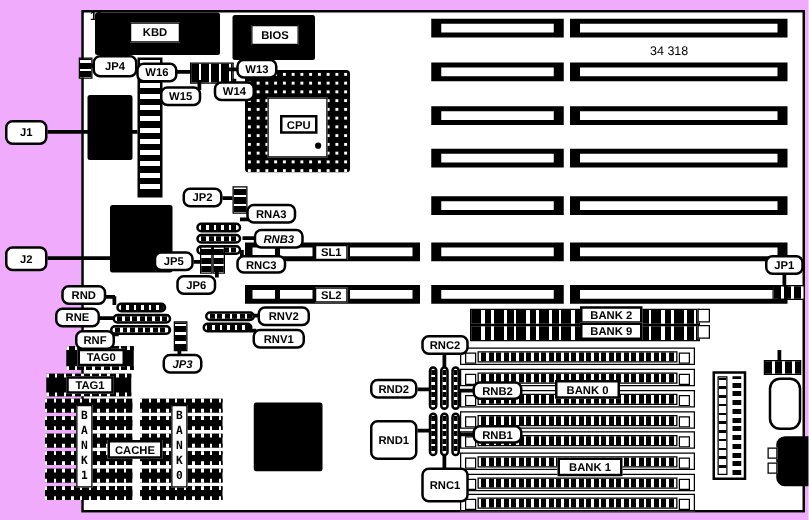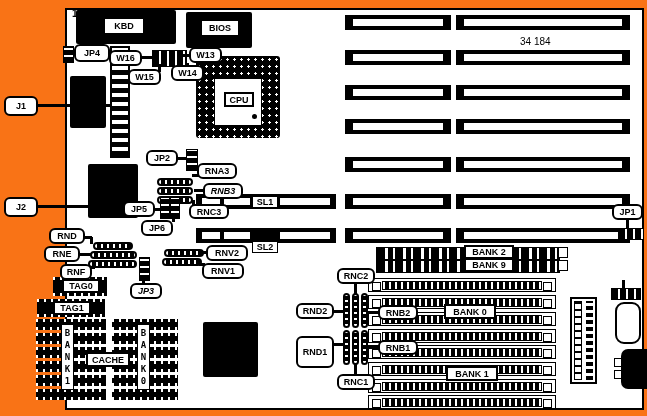--- a/index.html
+++ b/index.html
@@ -1,16 +1,16 @@
 <!DOCTYPE html>
 <html><head>
 <meta charset="utf-8">
 <style>
   html,body{margin:0;padding:0;background:#fff;}
-  #stage{position:relative;width:647px;height:416px;background:#f97316;overflow:hidden;
+  #stage{position:relative;width:647px;height:416px;background:#f0abfc;overflow:hidden;
          font-family:"Liberation Sans",sans-serif;}
   .abs{position:absolute;box-sizing:border-box;}
   .board{border:2px solid #000;background:#fff;}
   .chip{background:#000;border-radius:2px;}
   .cal{position:absolute;box-sizing:border-box;background:#fff;border:2px solid #000;
        border-radius:6px;font:bold 9px "Liberation Sans",sans-serif;text-align:center;
        z-index:30;white-space:nowrap;display:flex;align-items:center;justify-content:center;
        padding:0 2px;}
   .lbl{position:absolute;box-sizing:border-box;background:#fff;border:1px solid #000;
        font:bold 9px "Liberation Sans",sans-serif;text-align:center;z-index:20;
@@ -123,33 +123,33 @@
   <div class="bar" style="left:345px;top:194px;width:106px;height:15px;"></div>
   <div class="stripe" style="left:353px;top:198px;width:90px;height:7px;"></div>
   <div class="bar" style="left:456px;top:194px;width:174px;height:15px;"></div>
   <div class="stripe" style="left:464px;top:198px;width:158px;height:7px;"></div>
 
   <div class="bar" style="left:345px;top:228px;width:106px;height:15px;"></div>
   <div class="stripe" style="left:353px;top:232px;width:90px;height:7px;"></div>
   <div class="bar" style="left:456px;top:228px;width:174px;height:15px;"></div>
   <div class="stripe" style="left:464px;top:232px;width:158px;height:7px;"></div>
 
-  <div class="txt" style="left:520px;top:36px;font-weight:normal;">34 184</div>
+  <div class="txt" style="left:520px;top:36px;font-weight:normal;">34 318</div>
 
   <div class="bar" style="left:196px;top:194px;width:140px;height:15px;"></div>
   <div class="stripe" style="left:202px;top:198px;width:18px;height:7px;"></div>
   <div class="stripe" style="left:224px;top:198px;width:26px;height:7px;"></div>
   <div class="stripe" style="left:280px;top:198px;width:50px;height:7px;"></div>
   <div class="lbl" style="left:252px;top:196px;width:26px;height:12px;">SL1</div>
 
   <div class="bar" style="left:196px;top:228px;width:140px;height:15px;"></div>
   <div class="stripe" style="left:202px;top:232px;width:18px;height:7px;"></div>
   <div class="stripe" style="left:224px;top:232px;width:26px;height:7px;"></div>
   <div class="stripe" style="left:280px;top:232px;width:50px;height:7px;"></div>
-  <div class="lbl" style="left:252px;top:241px;width:26px;height:12px;">SL2</div>
+  <div class="lbl" style="left:252px;top:230px;width:26px;height:12px;">SL2</div>
 
   <div class="jmp-v" style="left:186px;top:149px;width:10px;height:20px;"></div>
   <div class="line" style="left:178px;top:157px;width:8px;height:3px;"></div>
   <div class="cal" style="left:146px;top:150px;width:32px;height:16px;">JP2</div>
 
   <div class="rn-h" style="left:157px;top:178px;width:36px;height:8px;"></div>
   <div class="rn-h" style="left:157px;top:187px;width:36px;height:8px;"></div>
   <div class="rn-h" style="left:157px;top:196px;width:36px;height:8px;"></div>
   <div class="line" style="left:192px;top:174px;width:7px;height:3px;"></div>
   <div class="cal" style="left:197px;top:163px;width:40px;height:16px;">RNA3</div>
@@ -276,21 +276,21 @@
   <div class="cal" style="left:337px;top:268px;width:38px;height:16px;">RNC2</div>
   <div class="line" style="left:334px;top:310px;width:10px;height:3px;"></div>
   <div class="cal" style="left:296px;top:303px;width:38px;height:16px;">RND2</div>
   <div class="line" style="left:367px;top:311px;width:12px;height:3px;"></div>
   <div class="cal" style="left:378px;top:305px;width:40px;height:15px;">RNB2</div>
   <div class="line" style="left:334px;top:343px;width:10px;height:3px;"></div>
   <div class="cal" style="left:296px;top:336px;width:38px;height:32px;">RND1</div>
   <div class="line" style="left:367px;top:346px;width:12px;height:3px;"></div>
   <div class="cal" style="left:378px;top:340px;width:40px;height:15px;">RNB1</div>
   <div class="line" style="left:354px;top:364px;width:3px;height:11px;"></div>
-  <div class="cal" style="left:337px;top:374px;width:38px;height:16px;">RNC1</div>
+  <div class="cal" style="left:337px;top:374px;width:38px;height:28px;">RNC1</div>
 
   <div class="abs" style="left:570px;top:297px;width:27px;height:87px;background:#fff;border:2px solid #000;"></div>
   <div class="abs" style="left:574px;top:301px;width:8px;height:79px;border:1px solid #000;
               background:repeating-linear-gradient(0deg,#fff 0 5px,#000 5px 7px);"></div>
   <div class="abs" style="left:586px;top:301px;width:7px;height:79px;
               background:repeating-linear-gradient(0deg,#000 0 4px,#fff 4px 7px);"></div>
 
   <div class="jmp-h" style="left:611px;top:288px;width:28px;height:10px;"></div>
   <div class="line" style="left:622px;top:280px;width:3px;height:9px;"></div>
   <div class="cal" style="left:610px;top:264px;width:28px;height:16px;margin-left:39px;">J4</div>

